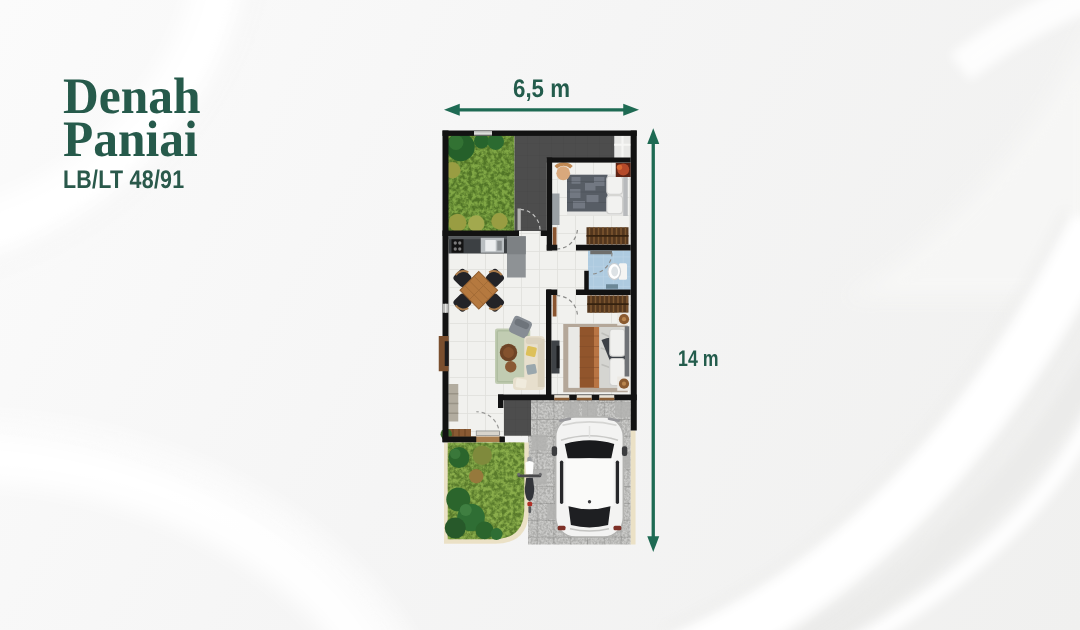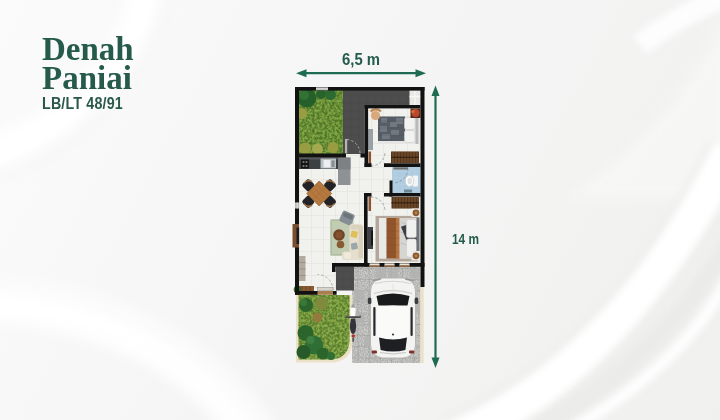--- a/index.html
+++ b/index.html
@@ -1,20 +1,20 @@
 <!DOCTYPE html>
 <html><head>
 <meta charset="utf-8">
 <style>
   html,body{margin:0;padding:0;}
   body{width:720px;height:420px;overflow:hidden;position:relative;
        font-family:"Liberation Sans",sans-serif;
        background:linear-gradient(118deg,#fbfbfb 0%,#f5f5f5 45%,#f0f0ef 100%);}
   #stage{position:absolute;left:0;top:0;width:720px;height:420px;}
-  .title{position:absolute;left:42px;top:34px;color:#265a4b;}
+  .title{position:absolute;left:42px;top:50px;color:#265a4b;}
   .title h1{font-family:"Liberation Serif",serif;font-weight:bold;
             font-size:34px;line-height:29px;margin:0;letter-spacing:0px;
             transform:scaleX(0.97);transform-origin:left top;}
   .sub{font-family:"Liberation Sans",sans-serif;font-weight:bold;
        font-size:17px;color:#2a594b;margin-top:2px;letter-spacing:0.2px;
        transform:scaleX(0.84);transform-origin:left top;}
 </style>
 </head>
 <body>
 

